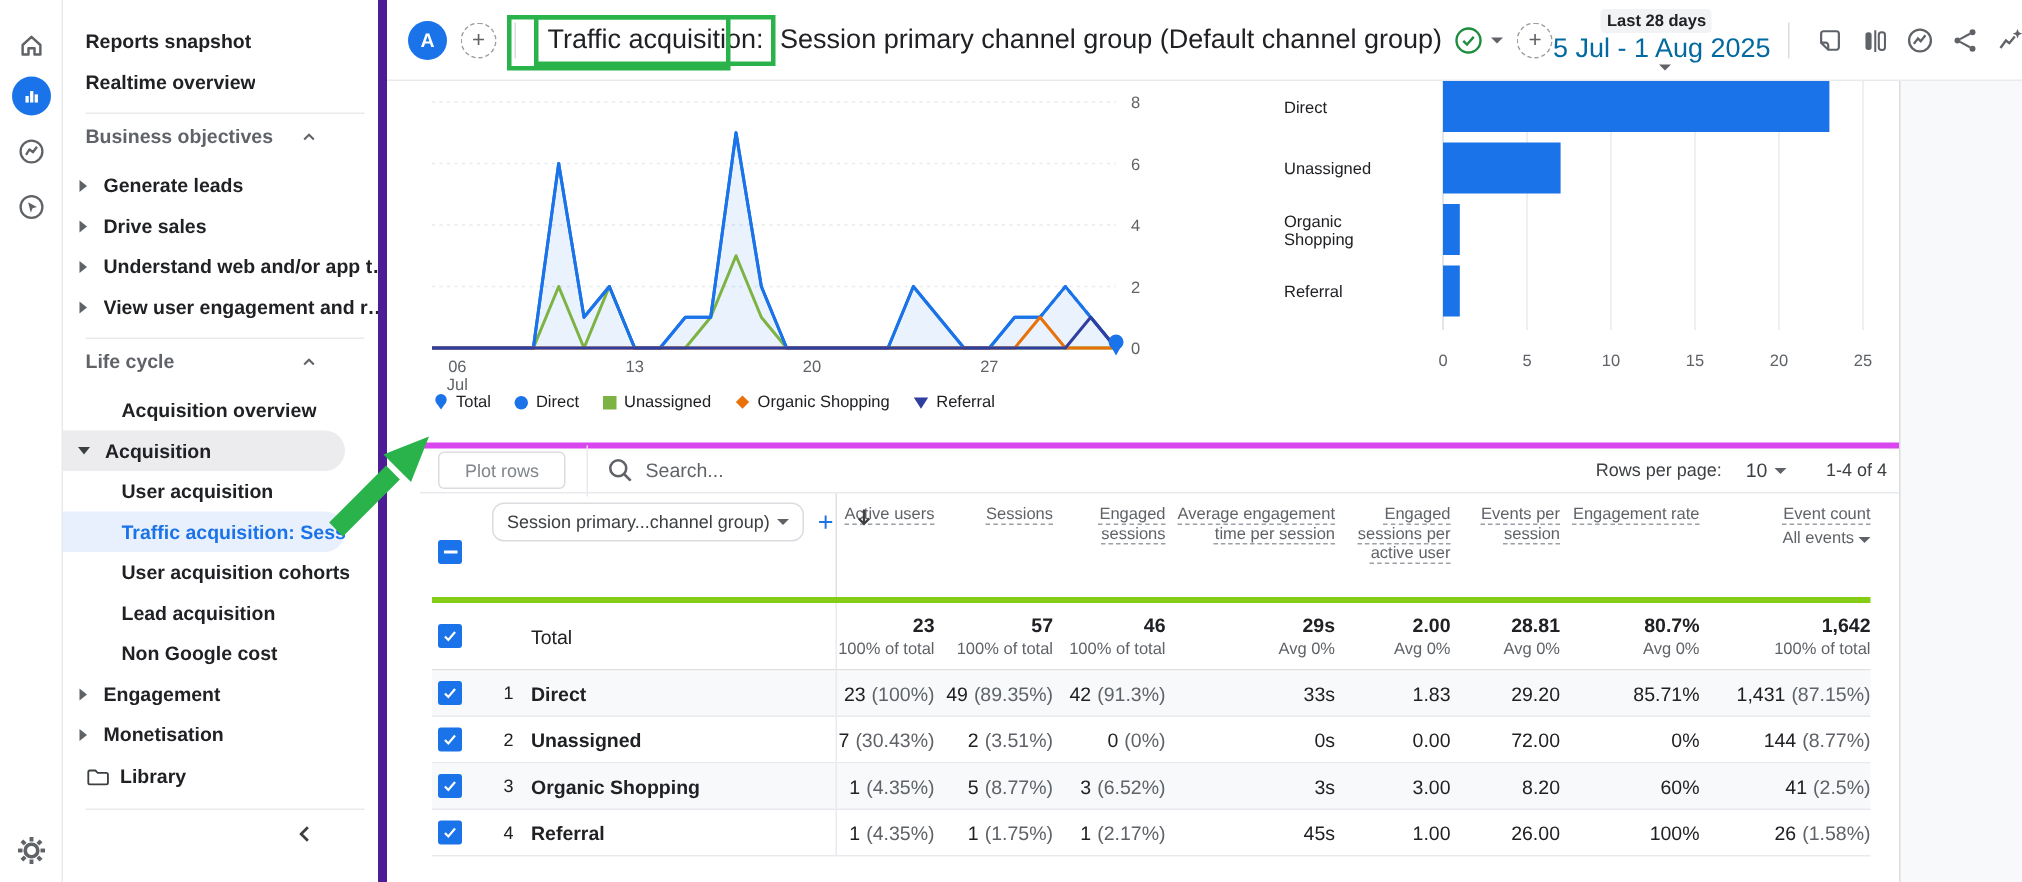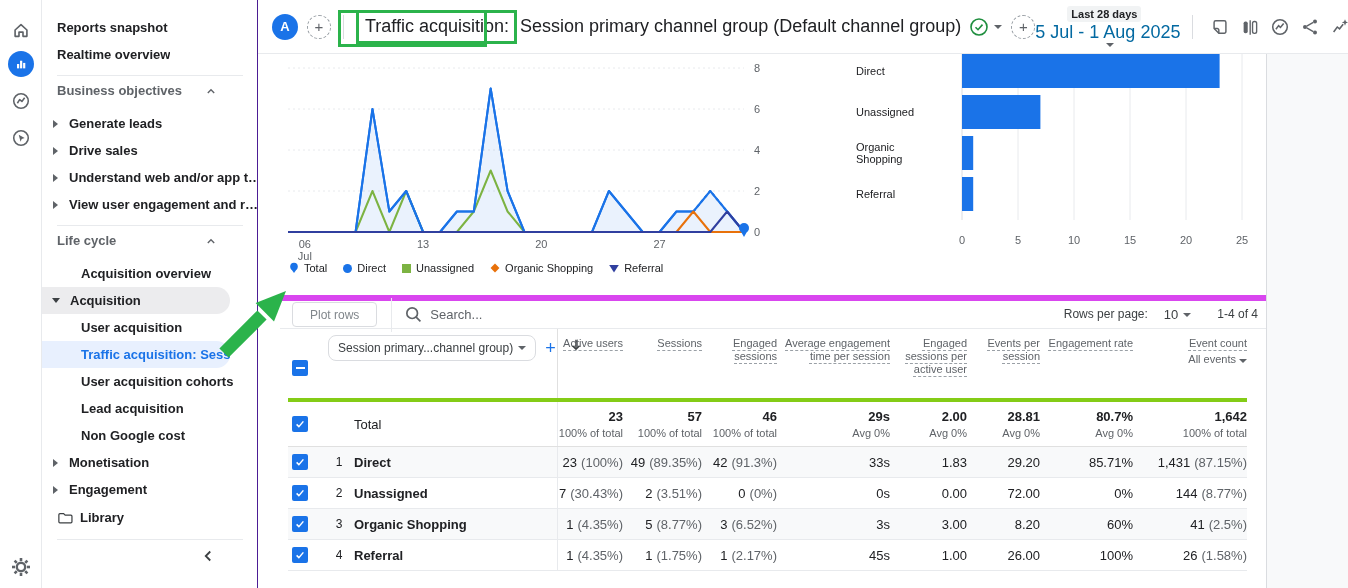--- a/index.html
+++ b/index.html
@@ -6,21 +6,21 @@
   body { background:#fff; font-family:"Liberation Sans", sans-serif; }
   .app { position:relative; width:1348px; height:588px; background:#fff; overflow:hidden; color:#202124; }
 
   
   .rail { position:absolute; left:0; top:0; width:42px; height:588px; border-right:1px solid #e8eaed; }
   .rail-ic { position:absolute; left:50%; transform:translateX(-50%); width:26px; height:26px; display:flex; align-items:center; justify-content:center; cursor:pointer; }
   .rail-ic.active { background:#1a73e8; border-radius:50%; }
   .gear { position:absolute; left:50%; transform:translateX(-50%); bottom:10px; width:22px; height:22px; }
 
   
-  .sidebar { position:absolute; left:42px; top:0; width:216px; height:588px; border-right:1px solid #4c1d95; padding-top:14px; font-size:13px; }
+  .sidebar { position:absolute; left:42px; top:0; width:216px; height:588px; border-right:6px solid #4c1d95; padding-top:14px; font-size:13px; }
   .snav { height:27px; display:flex; align-items:center; font-weight:bold; color:#202124; cursor:pointer; }
   .snav .lbl { white-space:nowrap; overflow:hidden; }
   .ind0 { padding-left:15px; }
   .sec-head { height:27px; display:flex; align-items:flex-start; padding-left:15px; color:#5f6368; font-weight:bold; cursor:pointer; }
   .sec-head .chev { margin-left:auto; margin-right:38px; display:flex; }
   .sdiv { border-top:1px solid #e8eaed; margin:7px 0 7px 15px; width:186px; }
   .tri-r { width:0; height:0; border-left:5px solid #5f6368; border-top:4px solid transparent; border-bottom:4px solid transparent; margin-left:11px; margin-right:11px; flex:none; }
   .tri-d { width:0; height:0; border-top:5px solid #3c4043; border-left:4px solid transparent; border-right:4px solid transparent; margin-left:10px; margin-right:10px; flex:none; }
   .lvl2 { padding-left:39px; }
   .pill { width:188px; border-radius:0 16px 16px 0; }
@@ -51,21 +51,21 @@
   
   .content { position:absolute; left:258px; top:54px; width:1090px; height:534px; background:#fff; }
   .gutter { position:absolute; left:1008px; top:0; width:82px; height:534px; border-left:1px solid #dadce0; background:#f8f9fa; }
   #line-chart { position:absolute; left:24px; top:2px; }
   #bar-chart { position:absolute; left:596px; top:0; }
   .legend { position:absolute; left:30px; top:208px; display:flex; align-items:center; gap:15px; font-size:11px; color:#202124; }
   .leg-item { display:flex; align-items:center; gap:4px; cursor:pointer; }
   .leg-item svg { display:block; }
 
   
-  .toolbar { position:absolute; left:22px; top:241px; width:986px; height:34px; border-top:6px solid #d946ef; border-bottom:1px solid #e8eaed; display:flex; align-items:center; }
+  .toolbar { position:absolute; left:22px; top:241px; width:986px; height:34px; border-top:4px solid #d946ef; border-bottom:1px solid #e8eaed; display:flex; align-items:center; }
   .plot-btn { margin-left:12px; height:25px; padding:0 17px; border:1px solid #dadce0; border-radius:4px; background:#fff; color:#80868b; font-size:12px; font-family:inherit; cursor:pointer; }
   .tool-div { width:1px; height:34px; background:#e8eaed; margin-left:14px; }
   .search-wrap { display:flex; align-items:center; margin-left:12px; }
   .search-wrap input { border:none; outline:none; font-size:13px; color:#3c4043; font-family:inherit; margin-left:7px; width:260px; }
   .search-wrap input::placeholder { color:#5f6368; }
   .tool-right { margin-left:auto; display:flex; font-size:12px; color:#3c4043; padding-right:8px; }
   .rpp-val { font-size:13px; margin-left:16px; cursor:pointer; display:flex; align-items:center; }
   .pag { margin-left:26px; }
 
   
@@ -210,25 +210,25 @@
         <span class="lbl">User acquisition cohorts</span>
       </div>
     <div class="snav lvl2">
         <span class="lbl">Lead acquisition</span>
       </div>
     <div class="snav lvl2">
         <span class="lbl">Non Google cost</span>
       </div>
     <div class="snav">
         <span class="tri-r"></span>
-        <span class="lbl">Monetisation</span>
+        <span class="lbl">Engagement</span>
       </div>
     <div class="snav">
         <span class="tri-r"></span>
-        <span class="lbl">Engagement</span>
+        <span class="lbl">Monetisation</span>
       </div>
     <div class="lib-row">
       <svg width="18" height="18" viewBox="0 0 22 22">
           <path d="M3.5 7 a1.3 1.3 0 0 1 1.3-1.3 h4.5 l1.9 1.9 h7 a1.3 1.3 0 0 1 1.3 1.3 v6.8 a1.3 1.3 0 0 1 -1.3 1.3 H4.8 a1.3 1.3 0 0 1 -1.3-1.3 Z" fill="none" stroke="#3c4043" stroke-width="1.5"></path>
         </svg>
       <span class="lbl">Library</span>
     </div>
     <div class="sdiv"></div>
     <div class="collapse-row">
       <svg width="18" height="18" viewBox="0 0 20 20">

